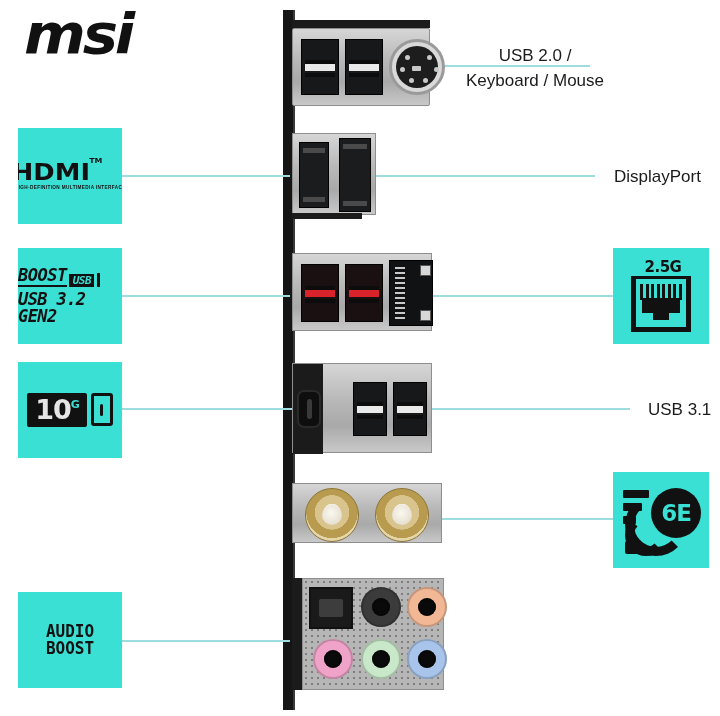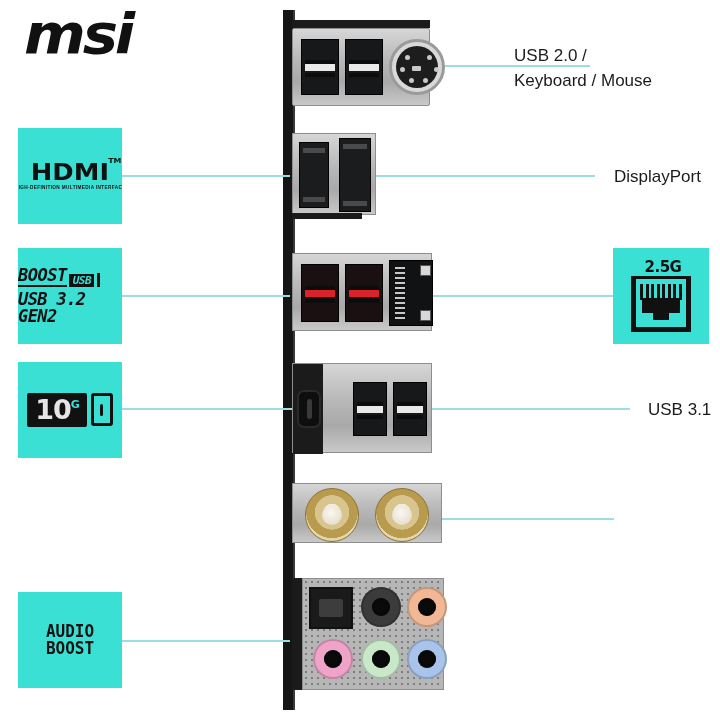--- a/index.html
+++ b/index.html
@@ -35,21 +35,21 @@
        background:#35d6c9;box-shadow:0 0 3px rgba(53,214,201,.9);}
 
   
   .badge{
     position:absolute;background:#3be0d5;
     display:flex;align-items:center;justify-content:center;
     overflow:hidden;
   }
 
   
-  .hdmi-wrap{display:flex;flex-direction:column;align-items:center;line-height:1;}
+  .hdmi-wrap{display:flex;flex-direction:column;align-items:flex-start;line-height:1;}
   .hdmi-main{
     font-family:"DejaVu Sans","Liberation Sans",sans-serif;
     font-size:23px;font-weight:800;color:#111;letter-spacing:0px;
     position:relative;transform:scaleX(1.12);
   }
   .hdmi-tm{position:absolute;top:-3px;right:-11px;font-size:7px;font-weight:700;}
   .hdmi-sub{
     font-size:4.6px;font-weight:700;color:#111;letter-spacing:.35px;
     margin-top:2px;transform:scaleX(1.02);white-space:nowrap;
   }
@@ -324,22 +324,37 @@
           <i></i>
           <i></i>
           <i></i>
           <i></i>
         </div>
       <div class="rj-plug"></div>
       <div class="rj-label">2.5G</div>
     </div>
   </div>
 
-
-  <div class="rlabel" style="left:652px;top:44px;text-align:left;transform:translateX(-100%);">
+  <div class="badge" style="left:613px;top:472px;width:96px;height:96px;">
+    <div class="wf-wrap">
+      <div class="wf-bars">
+        <i style="width:26px;"></i>
+        <i style="width:19px;"></i>
+        <i style="width:13px;"></i>
+      </div>
+      <div class="wf-arc" style="left:2px;bottom:0px;width:44px;height:44px;"></div>
+      <div class="wf-arc" style="left:2px;bottom:0px;width:24px;height:24px;"></div>
+      <div class="wf-dot"></div>
+      <div class="wf-circle">
+        <span>6E</span>
+      </div>
+    </div>
+  </div>
+
+  <div class="rlabel" style="left:604px;top:44px;text-align:center;transform:translateX(-100%);">
     <div>USB 2.0 /</div>
     <div>Keyboard / Mouse</div>
   </div>
   <div class="rlabel" style="left:614px;top:165px;">DisplayPort</div>
   <div class="rlabel" style="left:648px;top:398px;">USB 3.1</div>
 
   <div class="shell" style="left:292px;top:28px;width:138px;height:78px;border-radius:2px;">
     <div class="usb-a" style="left:8px;top:10px;width:38px;height:56px;">
       <div class="slot"></div>
         <div class="tongue"></div>

